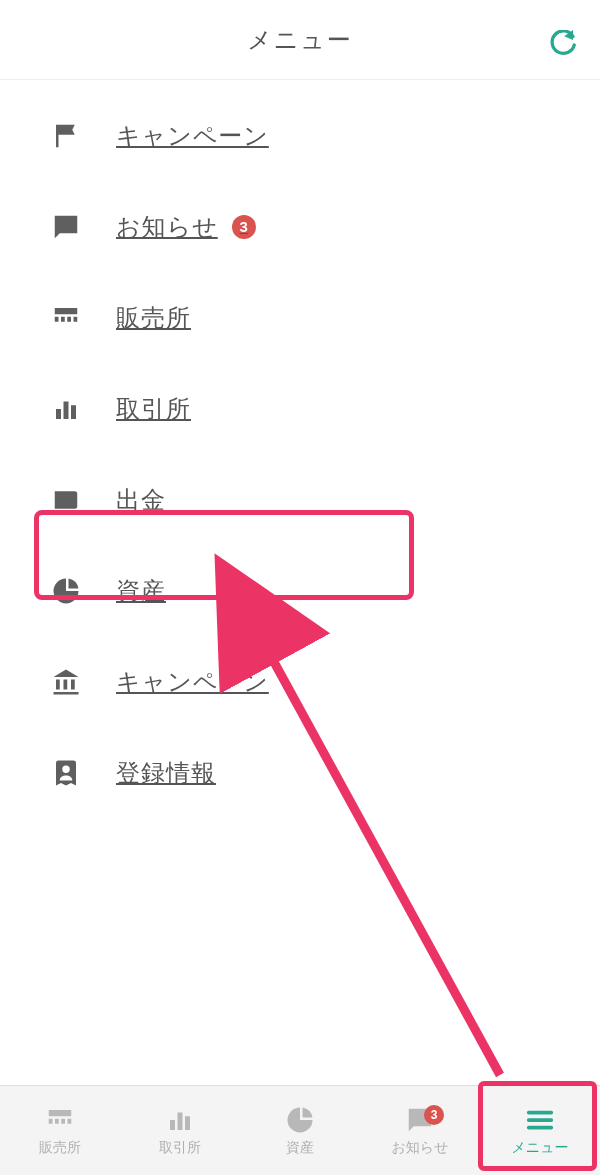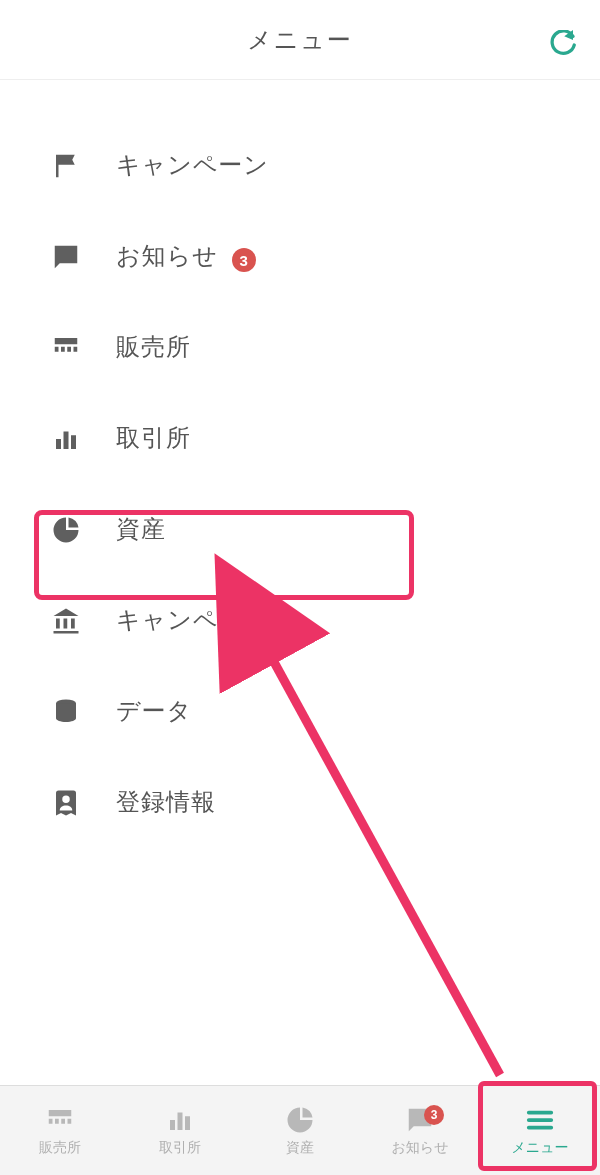--- a/index.html
+++ b/index.html
@@ -2,21 +2,21 @@
 <html><head>
 <meta charset="utf-8">
 <style>
   * { margin:0; padding:0; box-sizing:border-box; }
   html,body { width:600px; height:1175px; font-family:"Hiragino Sans","Yu Gothic",sans-serif; background:#fff; overflow:hidden; }
   .header { height:80px; display:flex; align-items:center; justify-content:center; border-bottom:1px solid #eee; position:relative; }
   .header-title { font-size:24px; color:#555; font-weight:500; letter-spacing:2px; }
   .refresh { position:absolute; right:22px; top:30px; }
   .refresh svg { width:30px; height:30px; }
   .menu-list { padding:10px 0; }
-  .menu-item { display:flex; align-items:flex-end; height:91px; padding-left:50px; color:#555; }
+  .menu-item { display:flex; align-items:center; height:91px; padding-left:50px; color:#555;text-decoration:underline; }
   .mi-icon { width:32px; display:flex; align-items:center; justify-content:center; }
   .mi-icon svg { width:30px; height:30px; fill:#5f5f5f; }
   .mi-label { font-size:24px; color:#555; margin-left:34px; letter-spacing:1px; }
   .badge { margin-left:14px; width:24px; height:24px; border-radius:50%; background:#d9534f; color:#fff; font-size:15px; display:flex; align-items:center; justify-content:center; font-weight:600; }
   .highlight-box-1 { position:absolute; left:34px; top:510px; width:380px; height:90px; border:5px solid #ec3365; border-radius:8px; pointer-events:none; }
   .highlight-box-2 { position:absolute; left:478px; top:1081px; width:119px; height:90px; border:5px solid #ec3365; border-radius:6px; pointer-events:none; }
   .arrow-overlay { position:absolute; left:0; top:0; width:600px; height:1175px; pointer-events:none; }
   .tabbar { position:absolute; bottom:0; left:0; width:600px; height:90px; background:#f4f4f4; border-top:1px solid #ddd; display:flex; justify-content:space-around; align-items:center; }
   .tab { flex:1; display:flex; flex-direction:column; align-items:center; justify-content:center; gap:4px; }
   .tab svg { width:30px; height:30px; fill:#b8b8b8; }
@@ -72,48 +72,47 @@
   <div class="menu-item">
     <span class="mi-icon">
       <svg viewBox="0 0 24 24">
           <path d="M4 12h4v8H4zm6-6h4v14h-4zm6 3h4v11h-4z"></path>
         </svg>
     </span>
     <span class="mi-label">取引所</span>
   </div>
 
 
+  <div class="menu-item">
+    <span class="mi-icon">
+      <svg viewBox="0 0 24 24">
+          <path d="M3 5h16a2 2 0 0 1 2 2v10a2 2 0 0 1-2 2H3zM3 5v14M15 11h3v2h-3z"></path>
+        </svg>
+    </span>
+    <span class="mi-label">出金</span>
+  </div>
 
   <div class="menu-item">
     <span class="mi-icon">
       <svg viewBox="0 0 24 24">
           <path d="M12 2a10 10 0 1 0 10 10H12zM14 2v8h8A10 10 0 0 0 14 2z"></path>
         </svg>
     </span>
     <span class="mi-label">資産</span>
   </div>
 
   <div class="menu-item">
     <span class="mi-icon">
       <svg viewBox="0 0 24 24">
           <path d="M12 2 2 8h20zM4 10h3v8H4zm6 0h3v8h-3zm6 0h3v8h-3zM2 20h20v2H2z"></path>
         </svg>
     </span>
     <span class="mi-label">キャンペーン</span>
   </div>
 
-  <div class="menu-item">
-    <span class="mi-icon">
-      <svg viewBox="0 0 24 24">
-          <ellipse cx="12" cy="5" rx="8" ry="3"></ellipse>
-          <path d="M4 5v6c0 1.7 3.6 3 8 3s8-1.3 8-3V5M4 11v6c0 1.7 3.6 3 8 3s8-1.3 8-3v-6"></path>
-        </svg>
-    </span>
-    <span class="mi-label">データ</span>
-  </div>
 
   <div class="menu-item">
     <span class="mi-icon">
       <svg viewBox="0 0 24 24">
           <path d="M6 2h12a2 2 0 0 1 2 2v18l-4-2-4 2-4-2-4 2V4a2 2 0 0 1 2-2zm6 4a3 3 0 1 0 0 6 3 3 0 0 0 0-6zm-5 12h10c0-2.8-2.2-4-5-4s-5 1.2-5 4z"></path>
         </svg>
     </span>
     <span class="mi-label">登録情報</span>
   </div>
 

